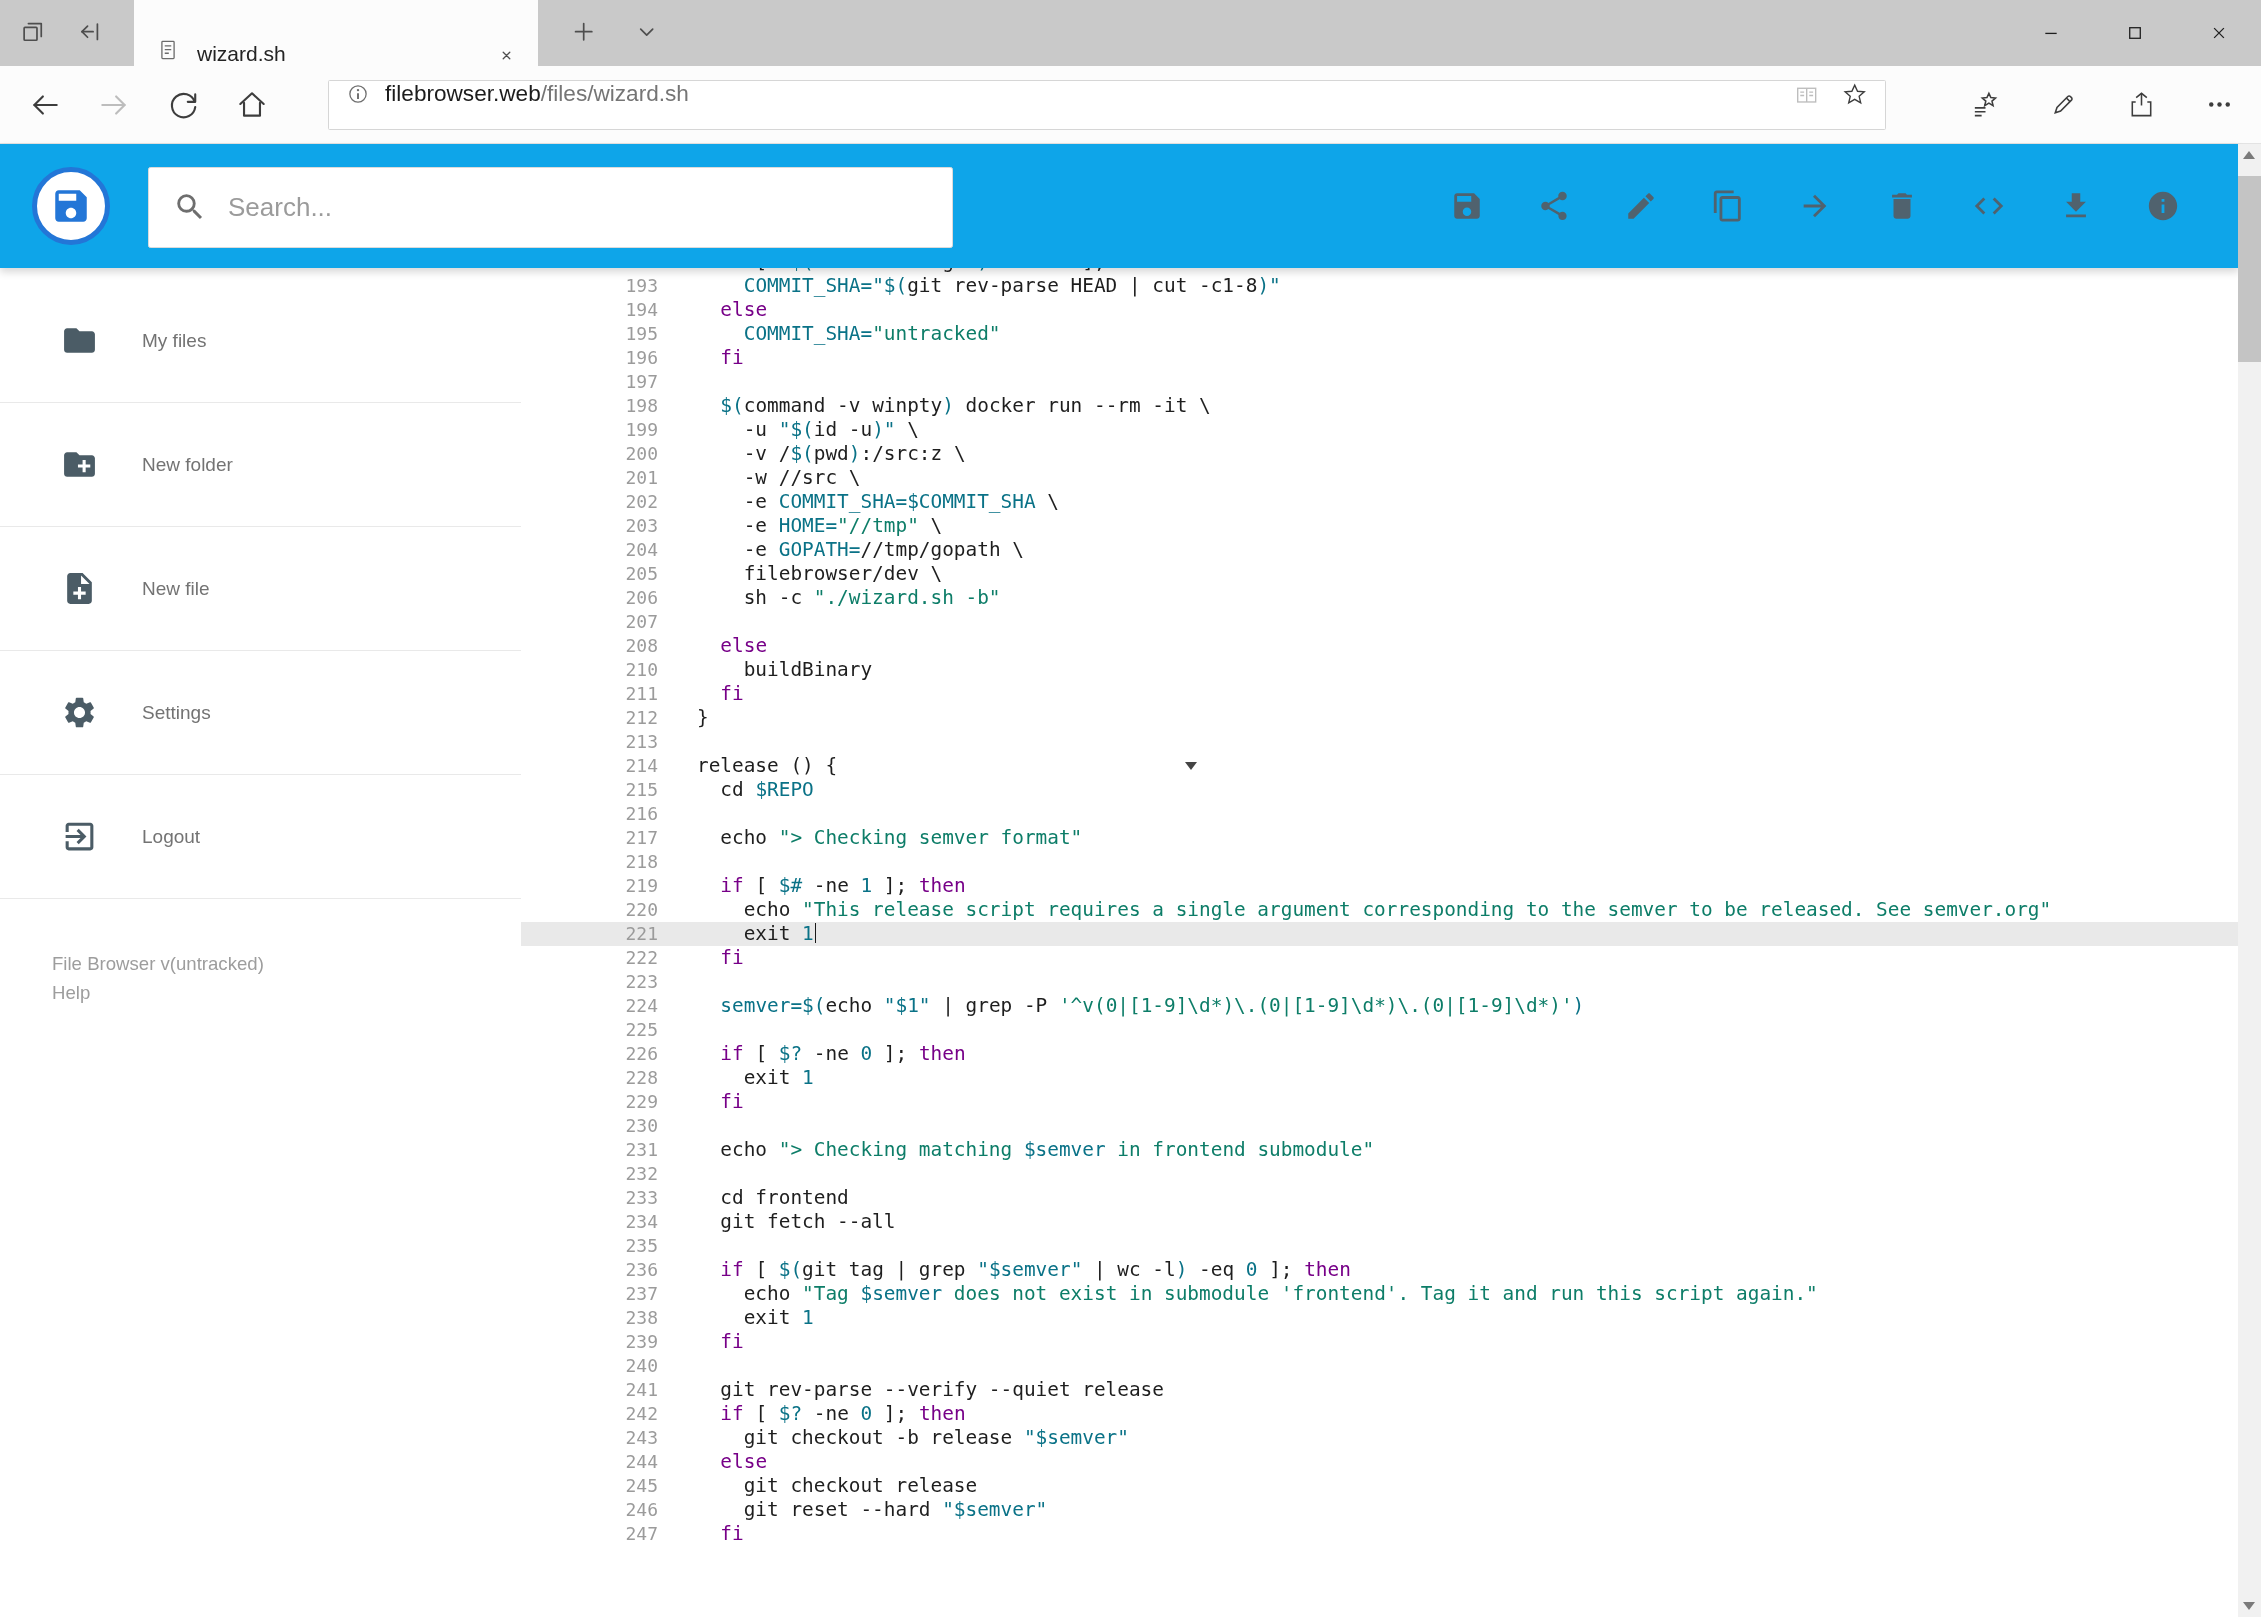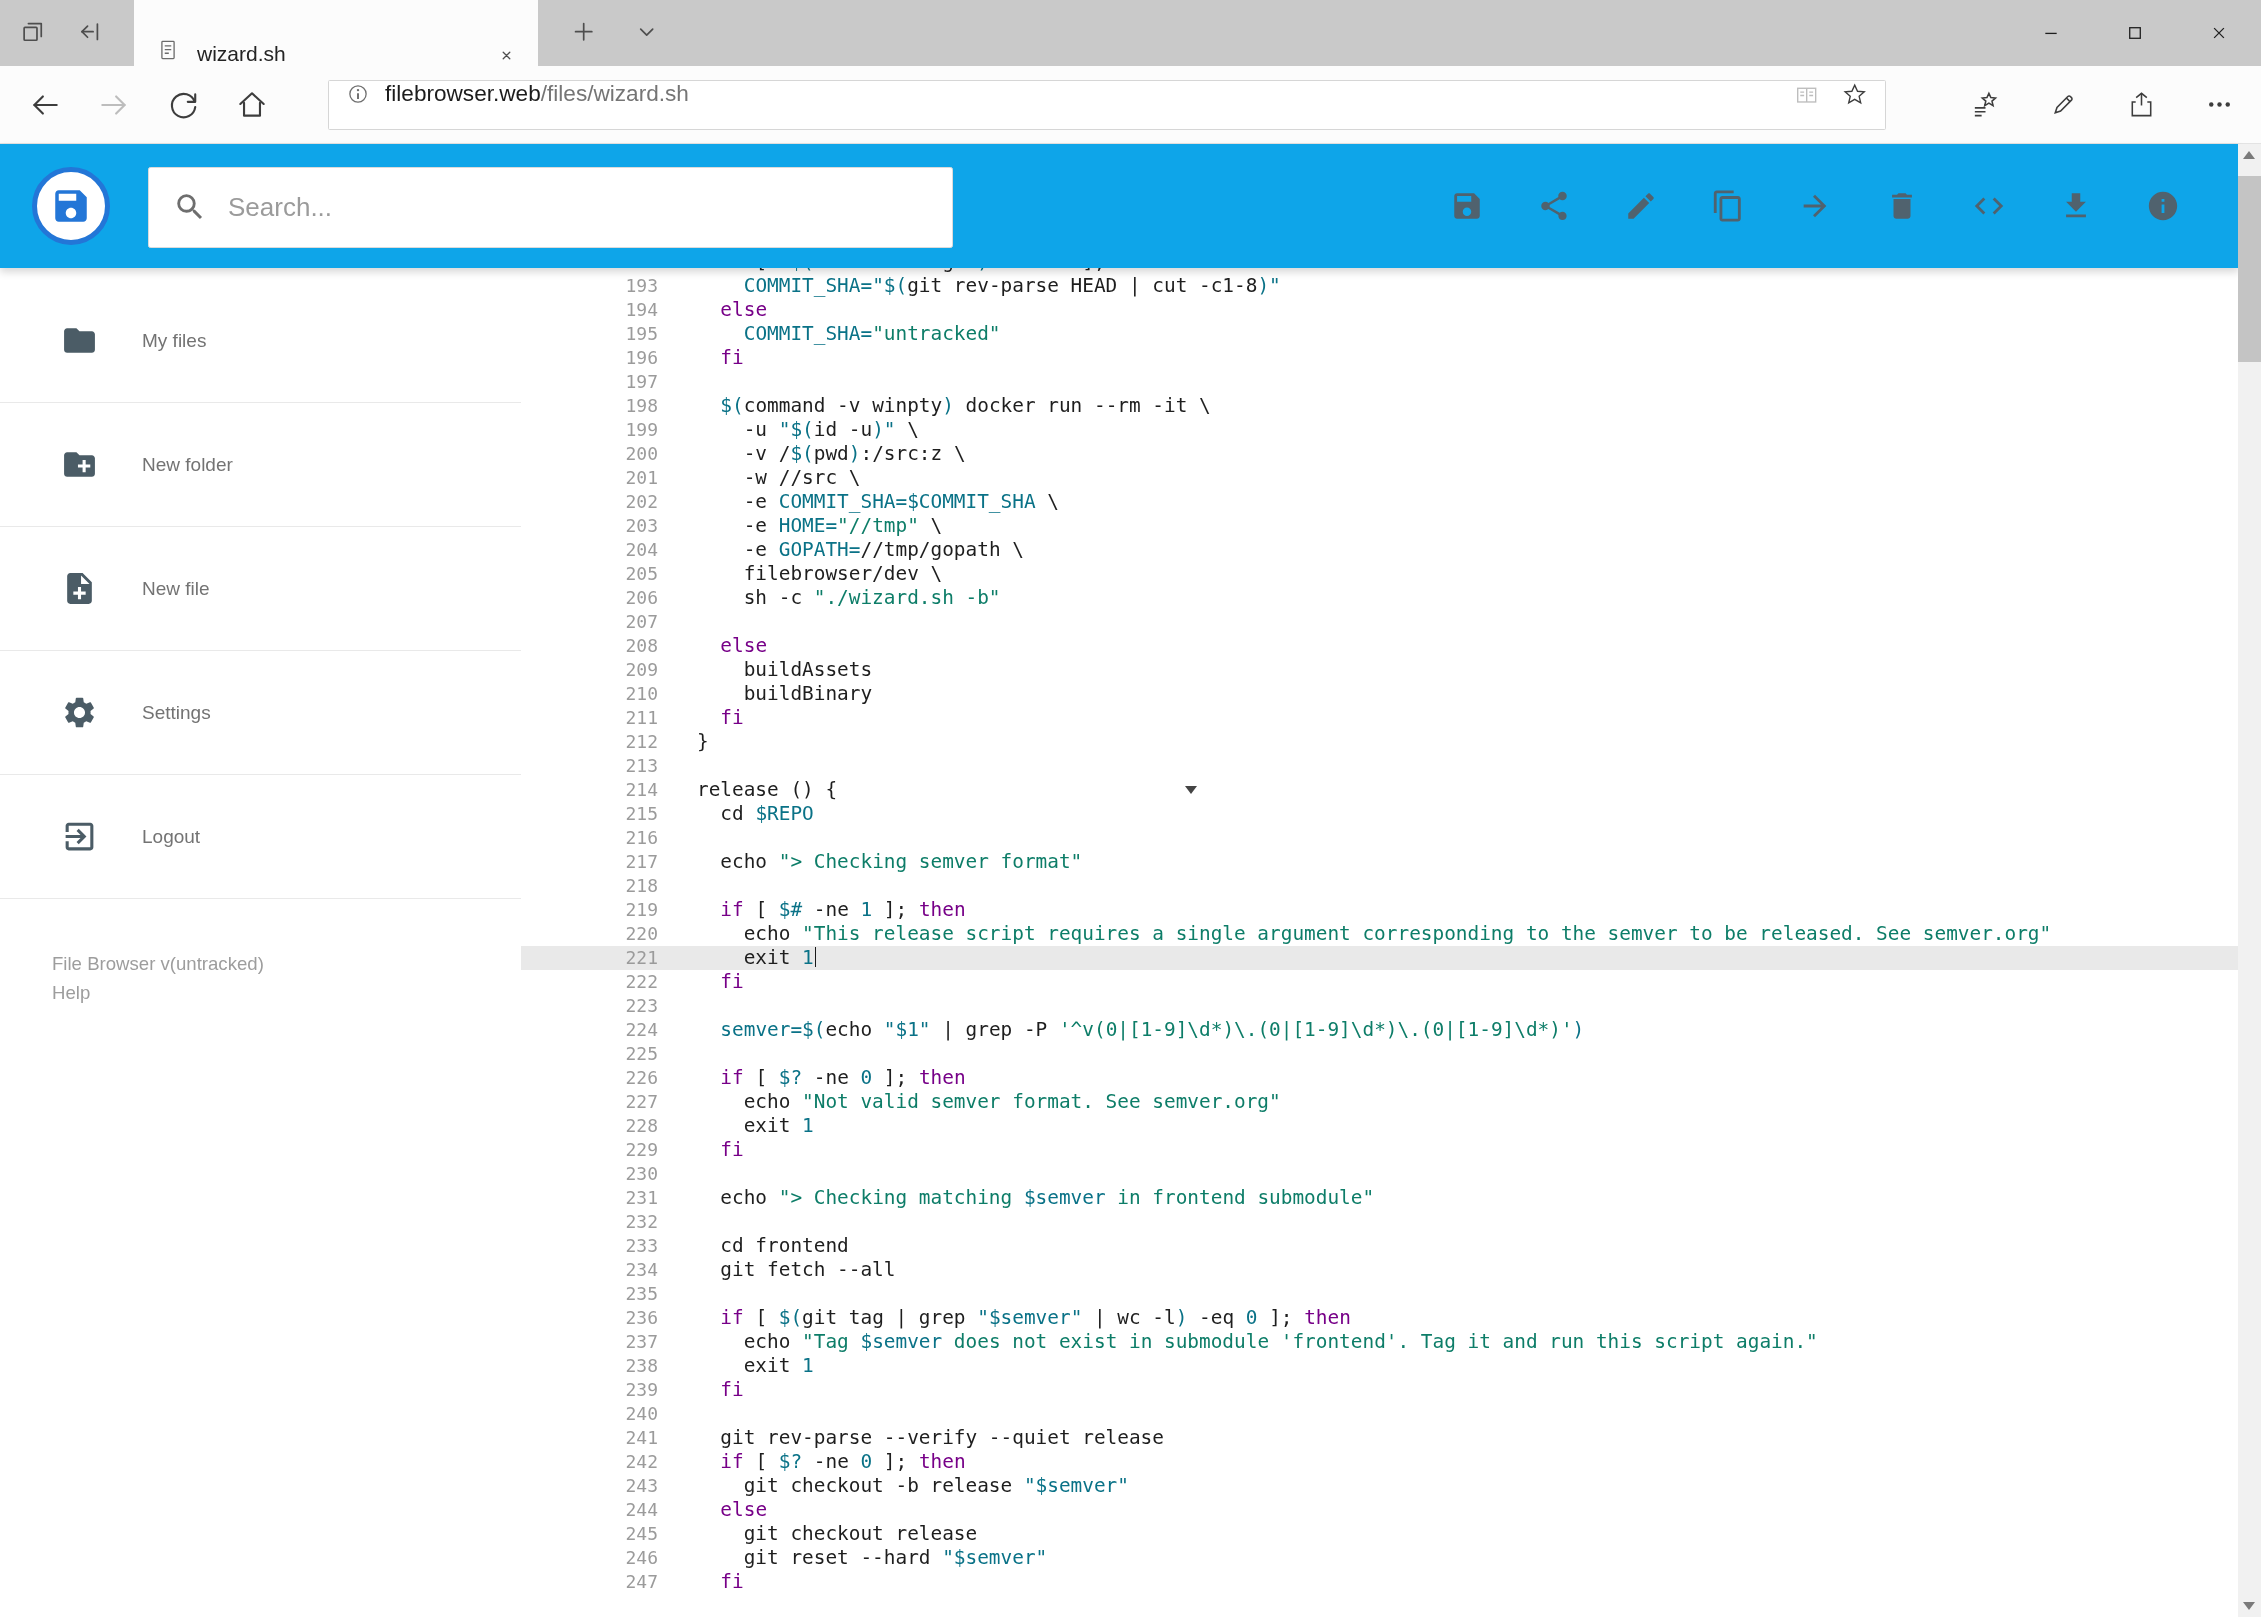--- a/index.html
+++ b/index.html
@@ -393,24 +393,20 @@
       </div>
       <div class="row">
         <div class="gut">207</div>
         <div class="cl"></div>
       </div>
       <div class="row">
         <div class="gut">208</div>
         <div class="cl"><span>  </span><span class="tk-k">else</span></div>
       </div>
       <div class="row">
-        <div class="gut">209</div>
-        <div class="cl"><span>    buildAssets</span></div>
-      </div>
-      <div class="row">
         <div class="gut">210</div>
         <div class="cl"><span>    buildBinary</span></div>
       </div>
       <div class="row">
         <div class="gut">211</div>
         <div class="cl"><span>  </span><span class="tk-k">fi</span></div>
       </div>
       <div class="row">
         <div class="gut">212</div>
         <div class="cl"><span>}</span></div>
@@ -464,24 +460,20 @@
         <div class="gut">224</div>
         <div class="cl"><span>  </span><span class="tk-v">semver=$(</span><span>echo </span><span class="tk-v">"$1"</span><span> | grep -P </span><span class="tk-s">'^v(0|[1-9]\d*)\.(0|[1-9]\d*)\.(0|[1-9]\d*)'</span><span class="tk-v">)</span></div>
       </div>
       <div class="row">
         <div class="gut">225</div>
         <div class="cl"></div>
       </div>
       <div class="row">
         <div class="gut">226</div>
         <div class="cl"><span>  </span><span class="tk-k">if</span><span> [ </span><span class="tk-v">$?</span><span> -ne </span><span class="tk-v">0</span><span> ]; </span><span class="tk-k">then</span></div>
-      </div>
-      <div class="row">
-        <div class="gut">227</div>
-        <div class="cl"><span>    echo </span><span class="tk-s">"Not valid semver format. See semver.org"</span></div>
       </div>
       <div class="row">
         <div class="gut">228</div>
         <div class="cl"><span>    exit </span><span class="tk-v">1</span></div>
       </div>
       <div class="row">
         <div class="gut">229</div>
         <div class="cl"><span>  </span><span class="tk-k">fi</span></div>
       </div>
       <div class="row">

